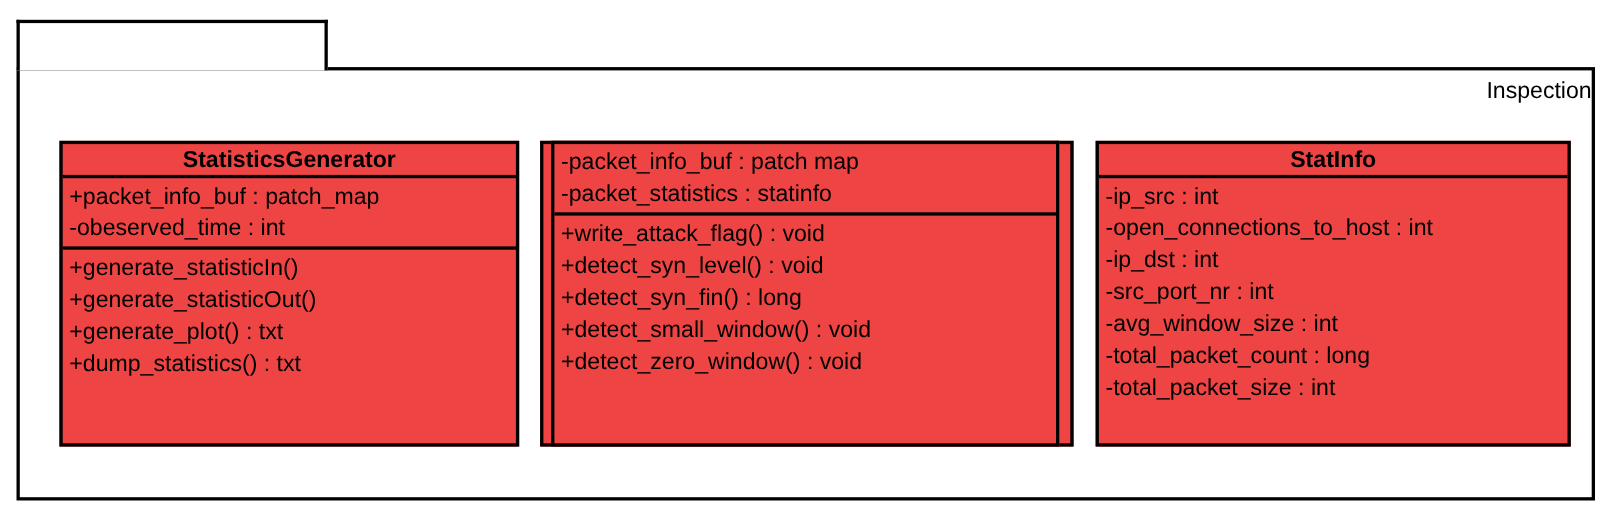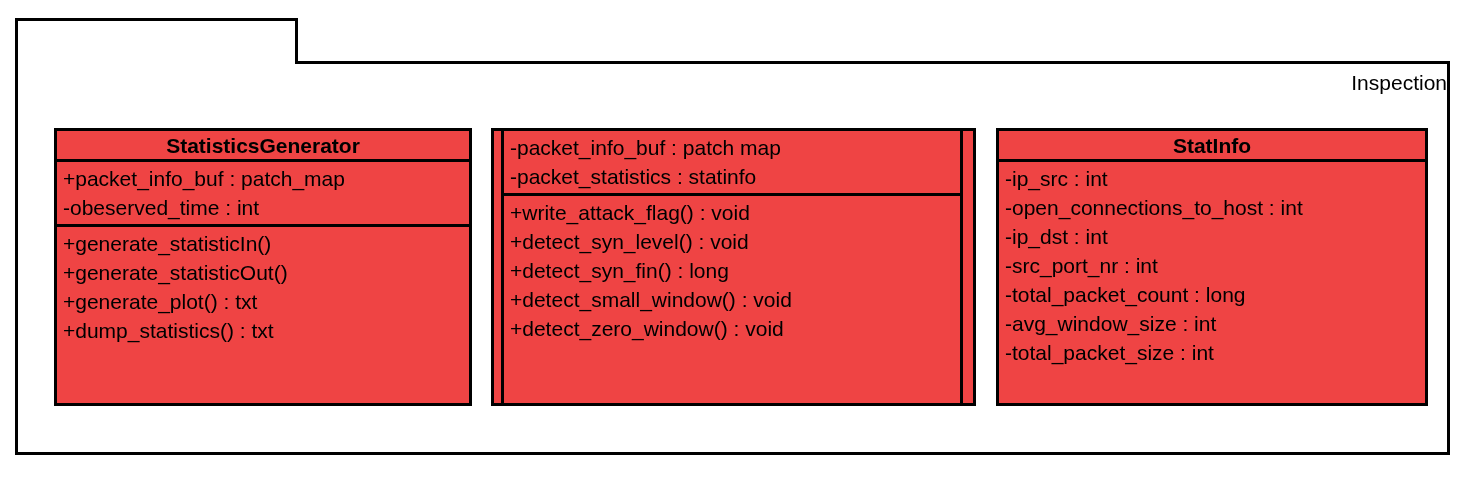--- a/index.html
+++ b/index.html
@@ -171,19 +171,19 @@
     </div>
   </div>
 
   <div class="cls" id="box-statinfo">
     <div class="cls-name">StatInfo</div>
     <div class="cls-compartment">
       <div class="member">-ip_src : int</div>
       <div class="member">-open_connections_to_host : int</div>
       <div class="member">-ip_dst : int</div>
       <div class="member">-src_port_nr : int</div>
+      <div class="member">-avg_window_size : int</div>
       <div class="member">-total_packet_count : long</div>
-      <div class="member">-avg_window_size : int</div>
       <div class="member">-total_packet_size : int</div>
     </div>
   </div>
 
 </div>
 
 </body></html>

